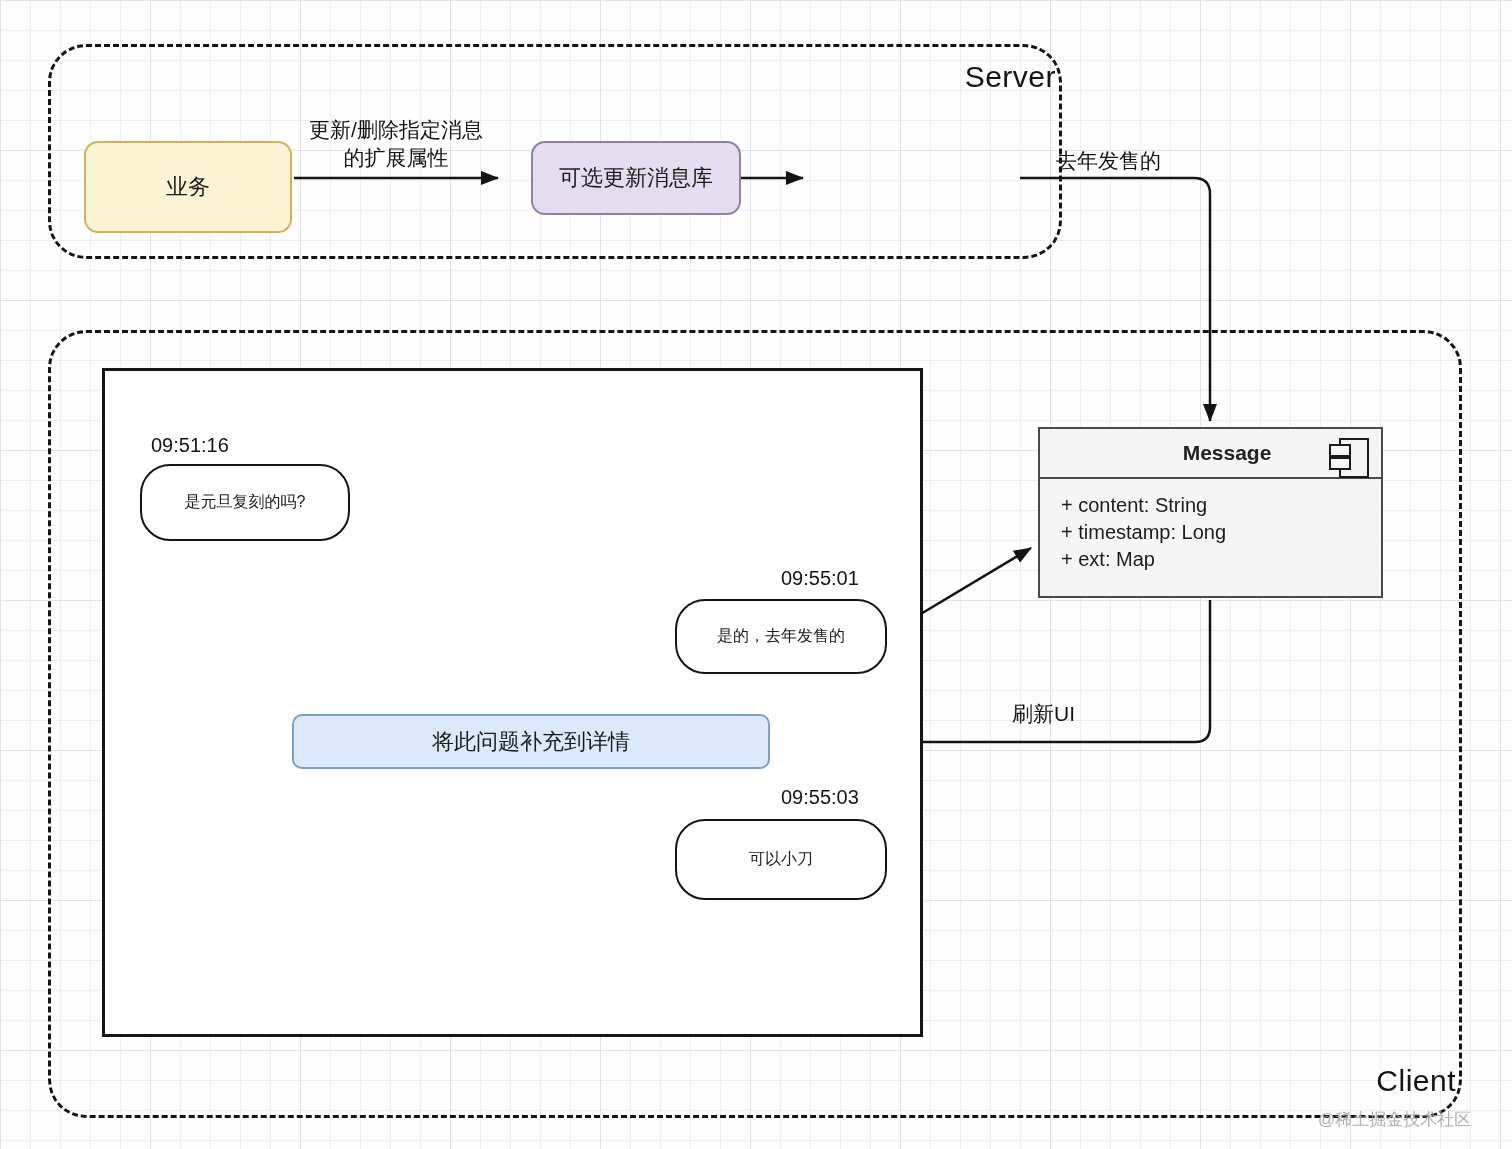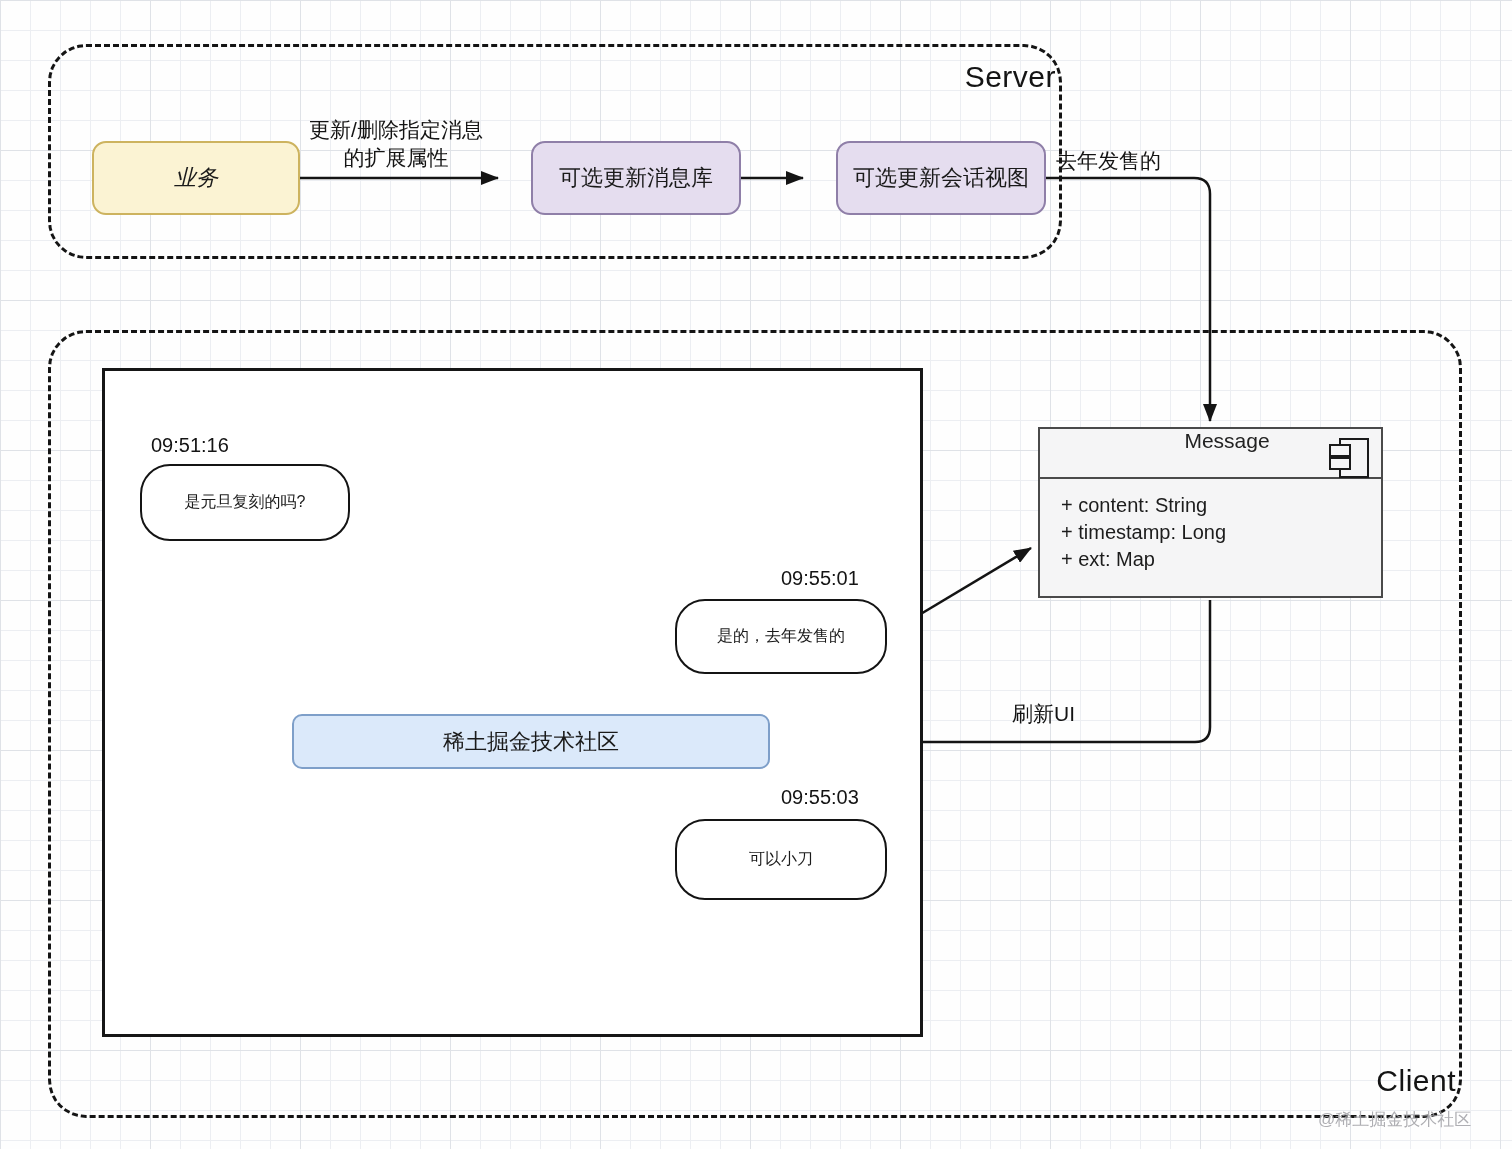--- a/index.html
+++ b/index.html
@@ -33,22 +33,22 @@
     font-size:16px;box-sizing:border-box;
   }
   .action-box{
     display:flex;align-items:center;justify-content:center;
     background:#dbe9fa;border:2px solid #7e9fc9;border-radius:10px;
     font-size:22px;box-sizing:border-box;
   }
   .class-box{background:#f5f5f6;border:2px solid #4a4a4a;box-sizing:border-box;}
   .class-header{
     position:relative;height:48px;border-bottom:2px solid #4a4a4a;
-    display:flex;align-items:flex-start;justify-content:center;
-    font-weight:normal;font-size:21px;color:#222;padding-left:33px;
+    display:flex;align-items:center;justify-content:center;
+    font-weight:bold;font-size:21px;color:#222;padding-left:33px;
   }
   .class-body{padding:13px 10px 0 21px;font-size:20px;line-height:27px;color:#1c1c1c;}
   .component-icon{position:absolute;right:12px;top:7px;width:40px;height:42px;}
   .ci-main{position:absolute;left:10px;top:2px;width:26px;height:36px;border:2.5px solid #1a1a1a;background:transparent;}
   .ci-tab{position:absolute;left:0;width:18px;height:9px;border:2.5px solid #1a1a1a;background:#f5f5f6;}
   .ci-tab1{top:8px;}
   .ci-tab2{top:21px;}
   .watermark{font-size:17px;color:#a6a6ab;opacity:.9;}
   svg.edges{position:absolute;left:0;top:0;pointer-events:none;}
 </style>
@@ -66,39 +66,38 @@
     <path d="M 294 178 L 498 178" stroke="#141414" stroke-width="2.5" fill="none" marker-end="url(#arrow)"></path>
     <path d="M 715 178 L 803 178" stroke="#141414" stroke-width="2.5" fill="none" marker-end="url(#arrow)"></path>
     <path d="M 1020 178 L 1194 178 Q 1210 178 1210 194 L 1210 421" stroke="#141414" stroke-width="2.5" fill="none" marker-end="url(#arrow)"></path>
     <path d="M 889 633 L 1031 548" stroke="#141414" stroke-width="2.5" fill="none" marker-end="url(#arrow)"></path>
     <path d="M 1210 600 L 1210 727 Q 1210 742 1195 742 L 777 742" stroke="#141414" stroke-width="2.5" fill="none" marker-end="url(#arrow)"></path>
   </svg>
 
   <div class="abs group" style="left:48px;top:44px;width:1008px;height:209px;"></div>
   <div class="abs group-label" style="left:48px;top:60px;width:1008px;">Server</div>
 
-  <div class="abs node node-yellow" style="left:92px;top:141px;width:208px;height:74px;font-style:italic;">业务</div>
+  <div class="abs node node-yellow" style="left:84px;top:141px;width:208px;height:92px;">业务</div>
   <div class="abs node node-purple" style="left:503px;top:141px;width:210px;height:74px;">可选更新消息库</div>
-  <div class="abs node node-purple" style="left:808px;top:141px;width:210px;height:74px;">可选更新会话视图</div>
 
   <div class="abs edge-label" style="left:308px;top:116px;width:176px;text-align:center;line-height:28px;">更新/删除指定消息的扩展属性</div>
   <div class="abs edge-label" style="left:1056px;top:147px;">去年发售的</div>
 
   <div class="abs group" style="left:48px;top:330px;width:1408px;height:782px;"></div>
   <div class="abs group-label" style="left:48px;top:1064px;width:1408px;">Client</div>
 
   <div class="abs chat-window" style="left:102px;top:368px;width:821px;height:669px;"></div>
 
   <div class="abs timestamp" style="left:151px;top:434px;">09:51:16</div>
   <div class="abs bubble" style="left:140px;top:464px;width:210px;height:77px;">是元旦复刻的吗?</div>
 
   <div class="abs timestamp" style="left:781px;top:567px;">09:55:01</div>
   <div class="abs bubble" style="left:675px;top:599px;width:212px;height:75px;">是的，去年发售的</div>
 
-  <div class="abs action-box" style="left:292px;top:714px;width:478px;height:55px;">稀土掘金技术社区</div>
+  <div class="abs action-box" style="left:292px;top:714px;width:478px;height:55px;">将此问题补充到详情</div>
 
   <div class="abs timestamp" style="left:781px;top:786px;">09:55:03</div>
   <div class="abs bubble" style="left:675px;top:819px;width:212px;height:81px;">可以小刀</div>
 
   <div class="abs edge-label" style="left:1012px;top:700px;">刷新UI</div>
 
   <div class="abs class-box" style="left:1038px;top:427px;width:345px;height:171px;">
     <div class="class-header">
       <span>Message</span>
       <span class="component-icon">

